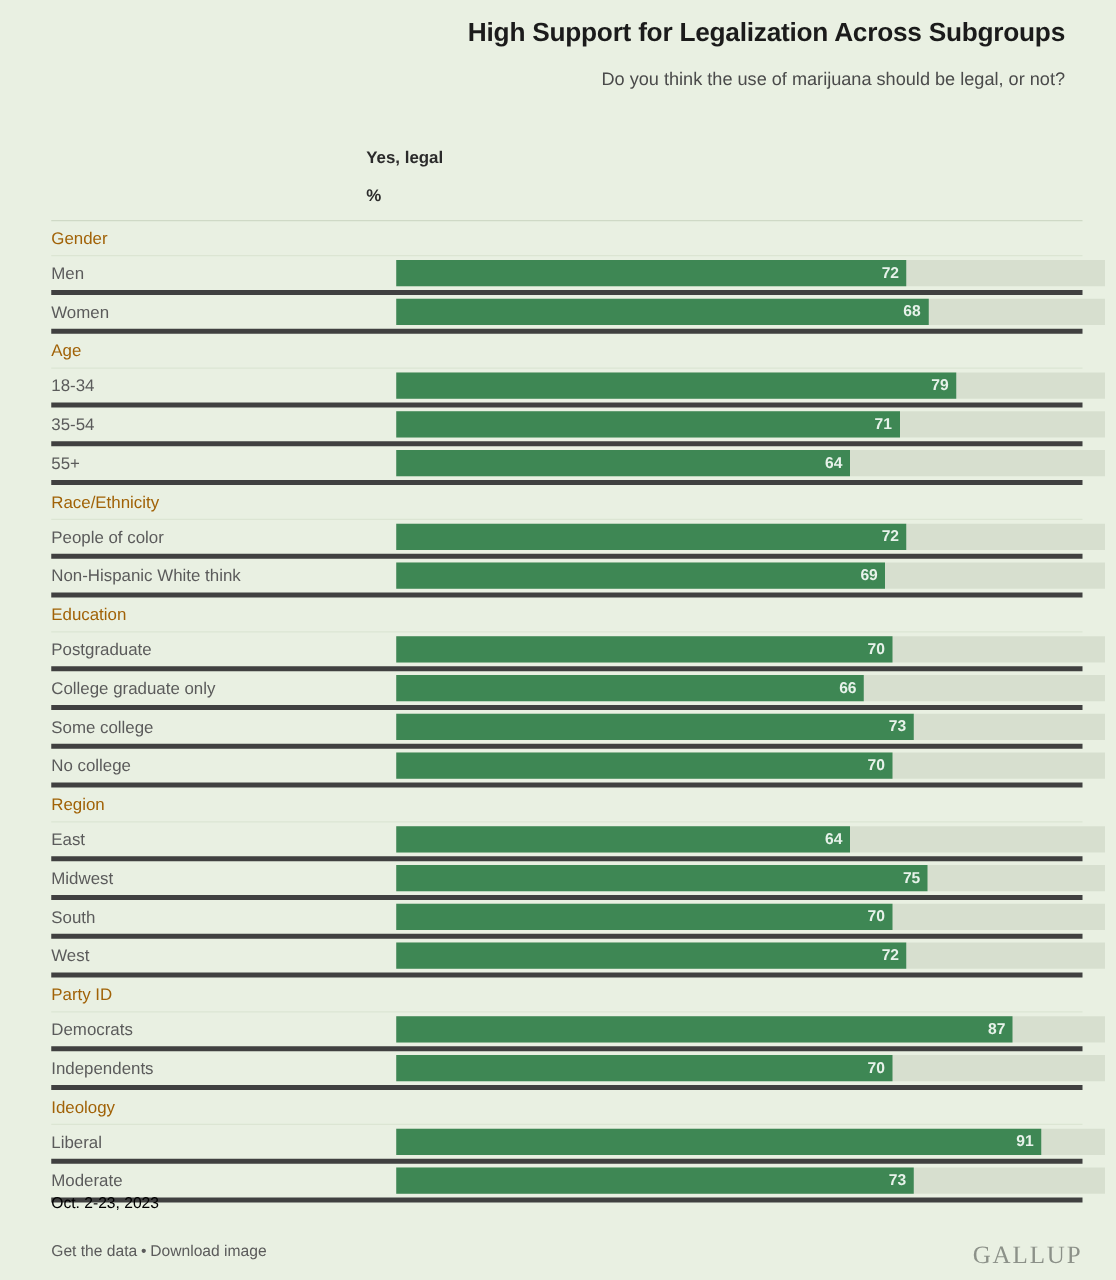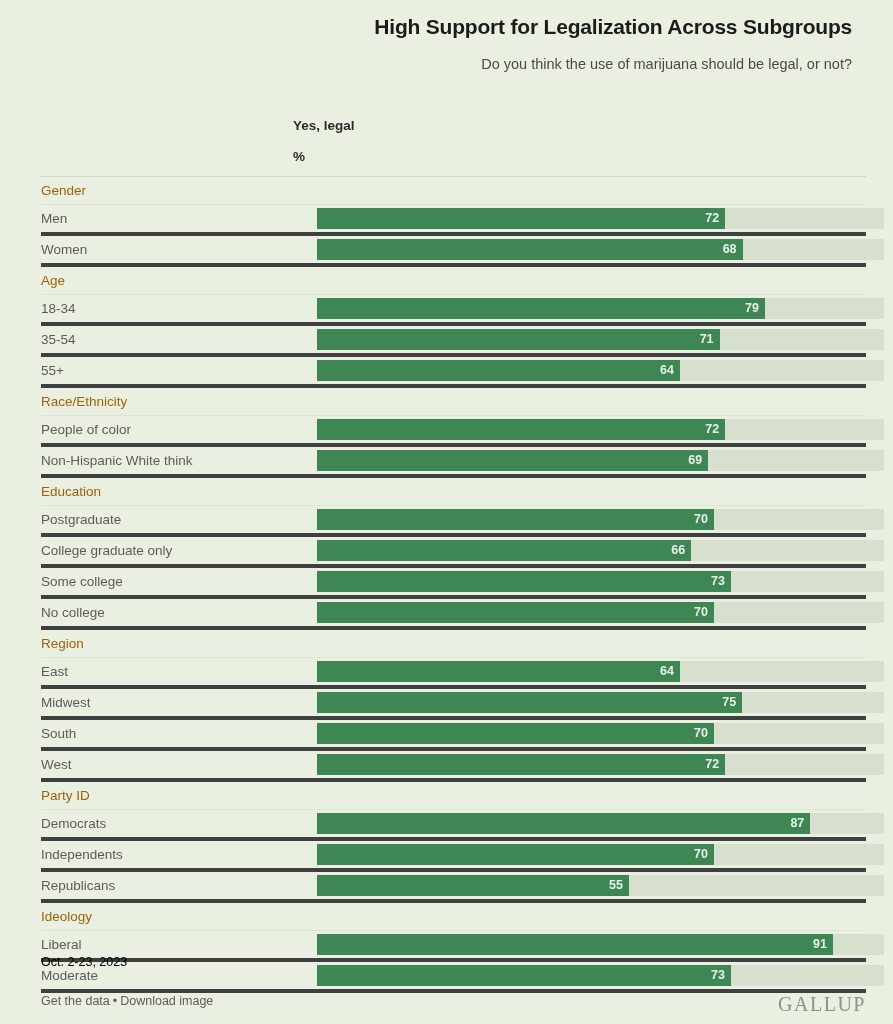--- a/index.html
+++ b/index.html
@@ -309,28 +309,20 @@
             <div class="bar" style="width: 87%;">
               <span class="bar-value">87</span>
             </div>
           </div>
         </div>
         <div class="row">
           <div class="row-label">Independents</div>
           <div class="track">
             <div class="bar" style="width: 70%;">
               <span class="bar-value">70</span>
-            </div>
-          </div>
-        </div>
-        <div class="row">
-          <div class="row-label">Republicans</div>
-          <div class="track">
-            <div class="bar" style="width: 55%;">
-              <span class="bar-value">55</span>
             </div>
           </div>
         </div>
         <div class="group-head">Ideology</div>
         <div class="row">
           <div class="row-label">Liberal</div>
           <div class="track">
             <div class="bar" style="width: 91%;">
               <span class="bar-value">91</span>
             </div>

